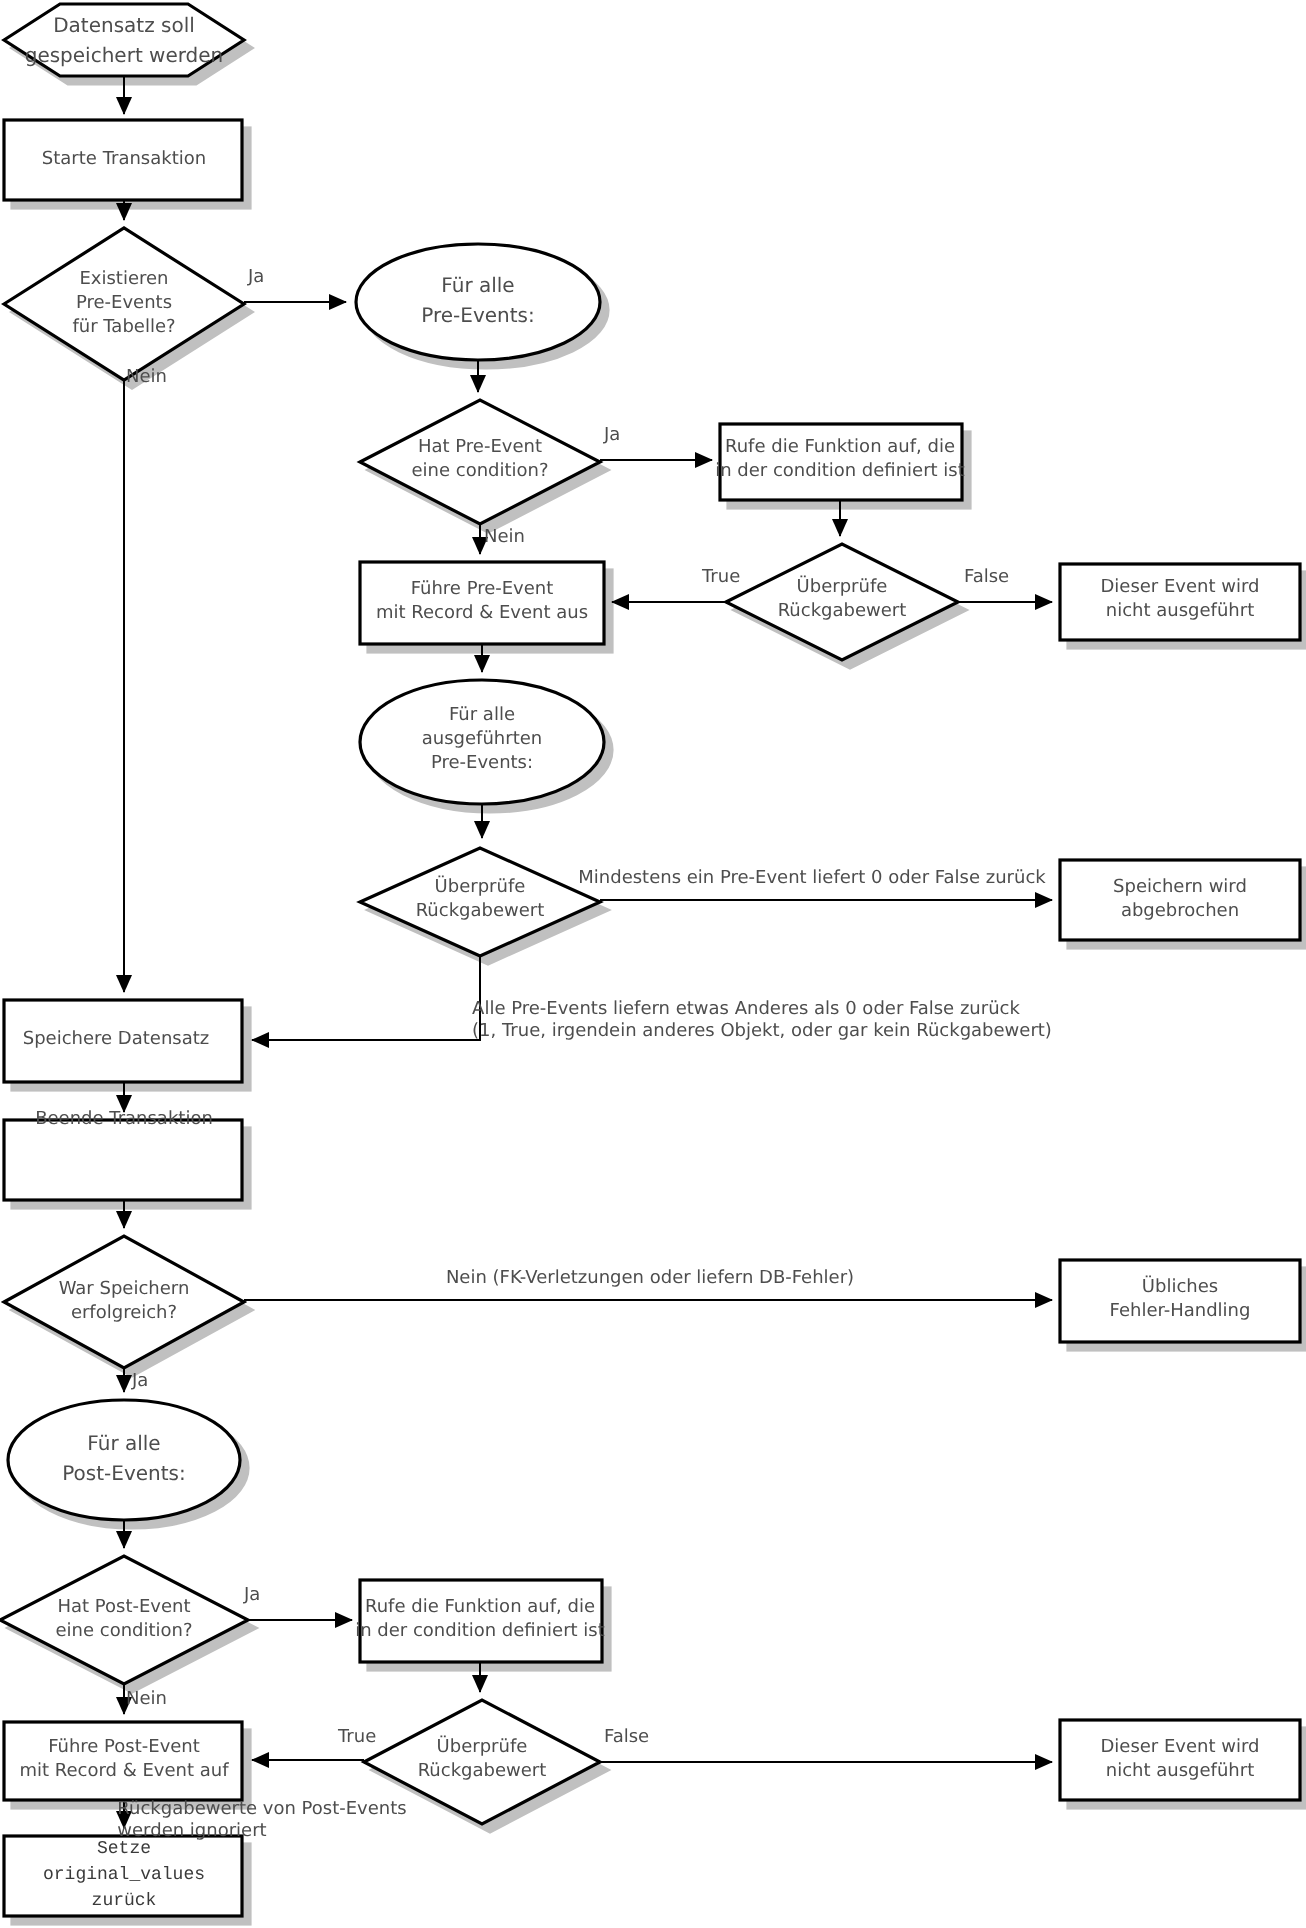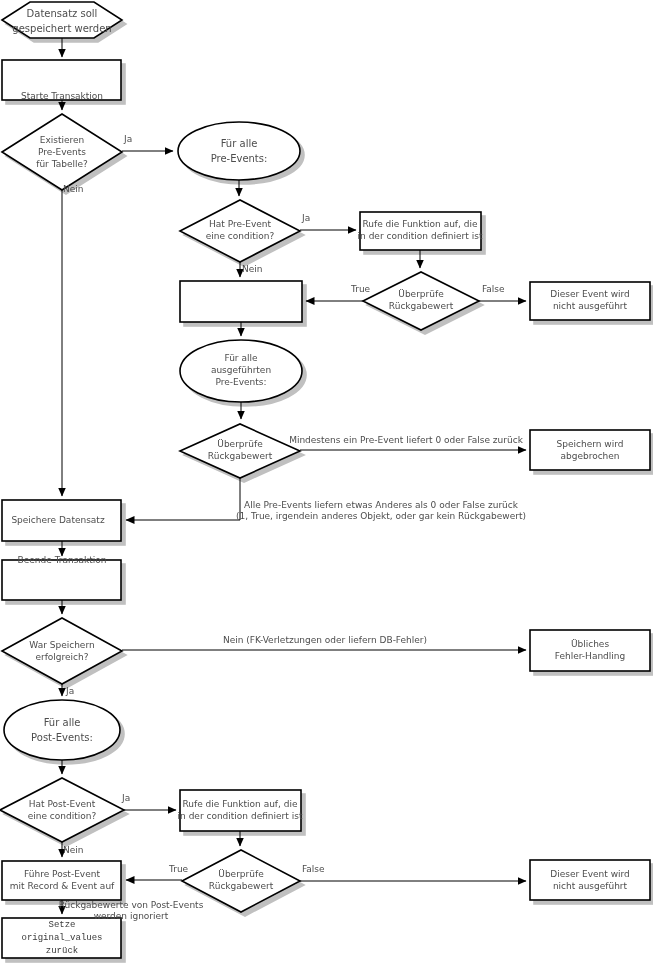--- a/index.html
+++ b/index.html
@@ -15,21 +15,21 @@
   svg{position:absolute;left:0;top:0;}
   .shape{fill:var(--fill);stroke:var(--line);stroke-width:1.6;}
   .sh{fill:var(--shadow);stroke:var(--shadow);stroke-width:1.6;}
   .edge{fill:none;stroke:var(--line);stroke-width:1;}
   #ah path{fill:var(--line);}
   .nlabel{position:absolute;transform:translate(-50%,-50%);text-align:center;white-space:pre;
           font-size:9px;line-height:12px;color:var(--text);}
   .ell{font-size:10px;line-height:15px;}
   .setze-font{font-family:Liberation Mono, monospace;line-height:13px;color:#3a3a3a;}
   .elabel{position:absolute;white-space:pre;font-size:9px;line-height:11px;color:var(--text);text-align:center;}
-  .ecenter{transform:translate(-50%,-50%);text-align:center;}
+  .ecenter{transform:translate(-50%,-50%);text-align:left;}
 </style>
 </head>
 <body>
 
 <div id="stage">
 
   <svg width="653" height="964" viewBox="0 0 653 964">
     <defs>
       <marker id="ah" markerWidth="10" markerHeight="9" refX="8.5" refY="4" orient="auto" markerUnits="userSpaceOnUse">
         <path d="M0,0 L9,4 L0,8 Z"></path>
@@ -112,34 +112,36 @@
       <path class="edge" d="M62,842 V857" marker-end="url(#ah)"></path>
       <path class="edge" d="M240,831 V846" marker-end="url(#ah)"></path>
       <path class="edge" d="M182,880 H126" marker-end="url(#ah)"></path>
       <path class="edge" d="M300,881 H526" marker-end="url(#ah)"></path>
       <path class="edge" d="M62,900 V914" marker-end="url(#ah)"></path>
     </g>
   </svg>
 
   <div class="nlabel ell" style="left:62px;top:21px">Datensatz soll
 gespeichert werden</div>
-  <div class="nlabel" style="left:62px;top:96px">Starte Transaktion</div>
+  <div class="nlabel" style="left:62px;top:80px">Starte Transaktion</div>
   <div class="nlabel" style="left:62px;top:152px">Existieren
 Pre-Events
 für Tabelle?</div>
   <div class="nlabel ell" style="left:239px;top:151px">Für alle
 Pre-Events:</div>
   <div class="nlabel" style="left:240px;top:230px">Hat Pre-Event
 eine condition?</div>
   <div class="nlabel" style="left:420px;top:230px">Rufe die Funktion auf, die
 in der condition definiert ist</div>
   <div class="nlabel" style="left:421px;top:300px">Überprüfe
 Rückgabewert</div>
   <div class="nlabel" style="left:590px;top:300px">Dieser Event wird
 nicht ausgeführt</div>
+  <div class="nlabel" style="left:241px;top:301px">Führe Pre-Event
+mit Record &amp; Event aus</div>
   <div class="nlabel" style="left:241px;top:370px">Für alle
 ausgeführten
 Pre-Events:</div>
   <div class="nlabel" style="left:240px;top:450px">Überprüfe
 Rückgabewert</div>
   <div class="nlabel" style="left:590px;top:450px">Speichern wird
 abgebrochen</div>
   <div class="nlabel" style="left:58px;top:520px">Speichere Datensatz</div>
   <div class="nlabel" style="left:62px;top:560px">Beende Transaktion</div>
   <div class="nlabel" style="left:62px;top:651px">War Speichern

